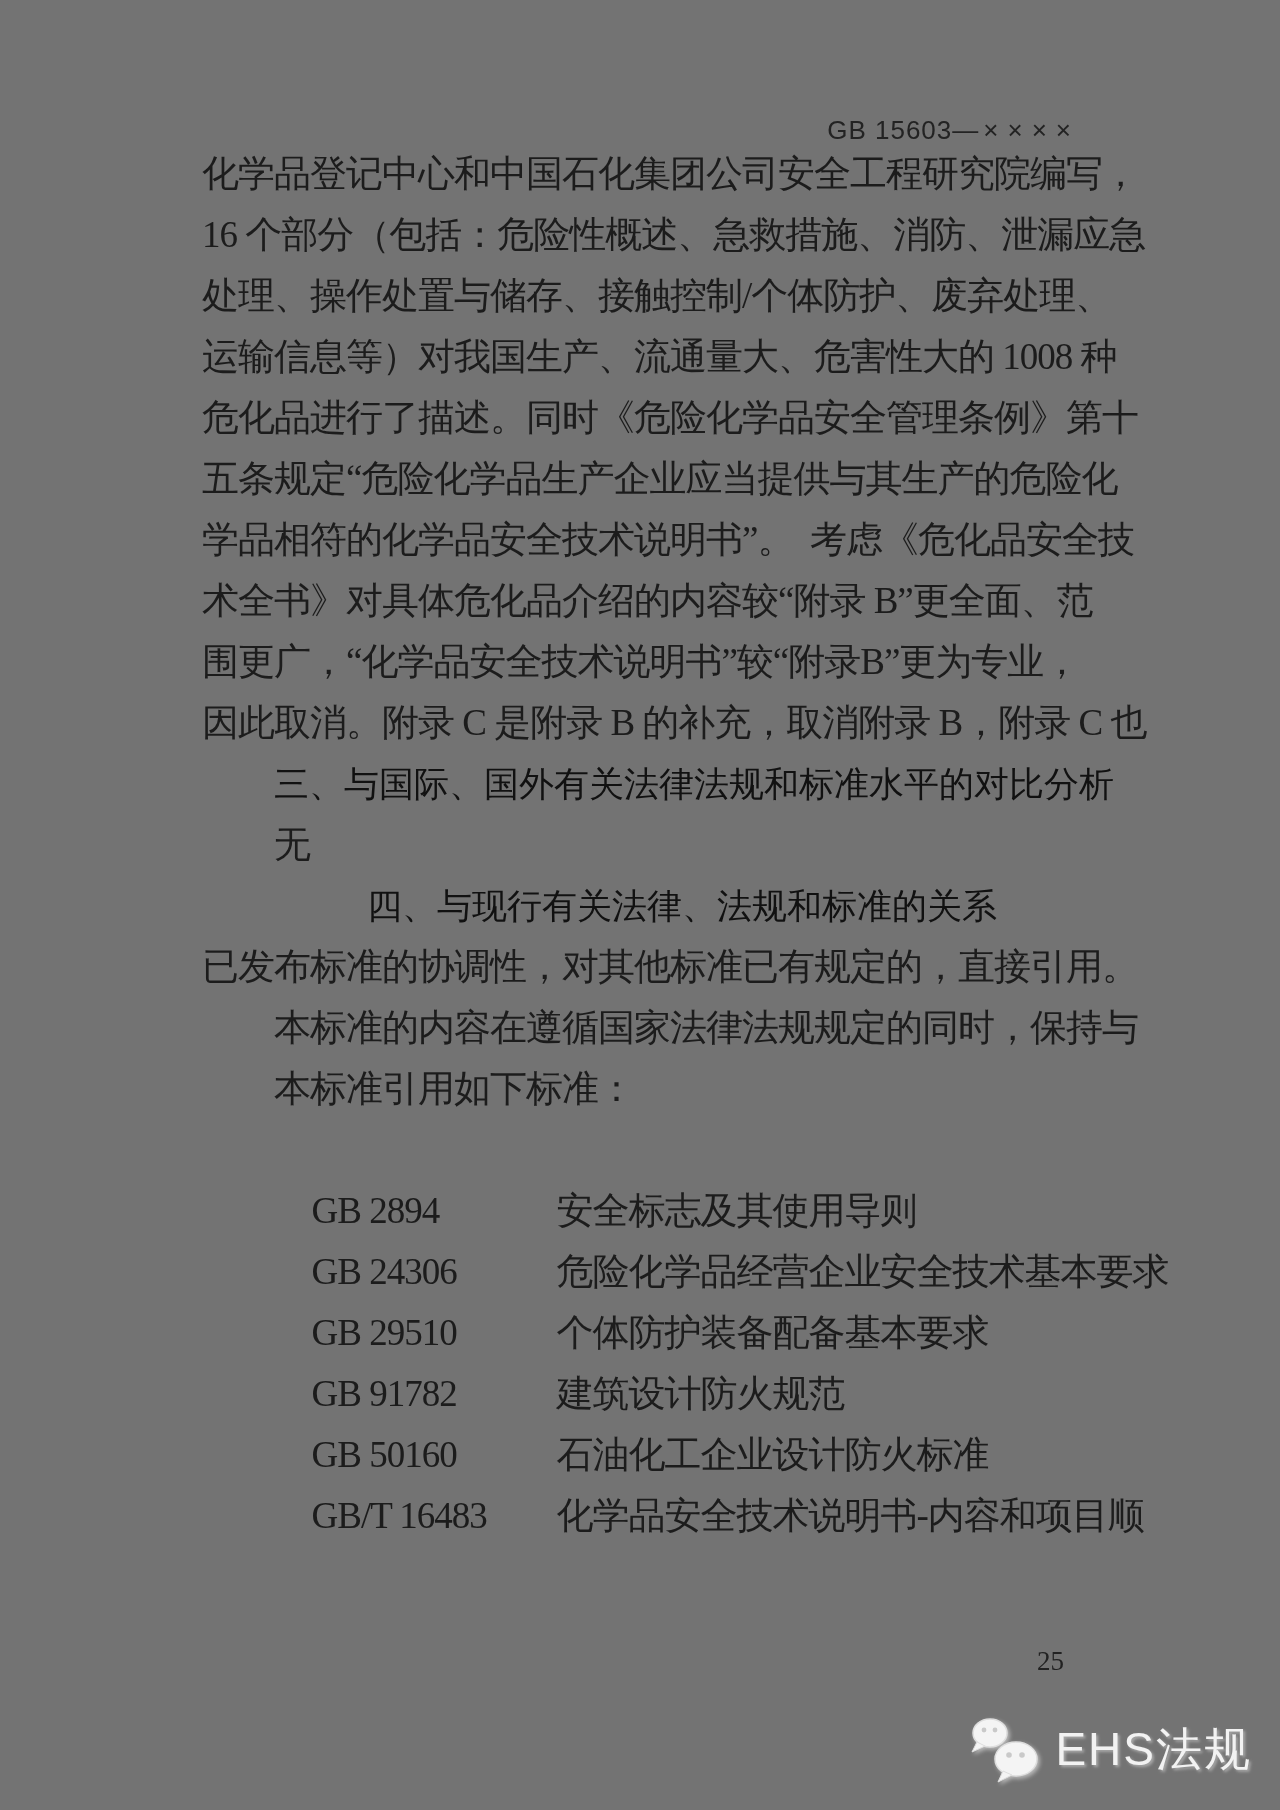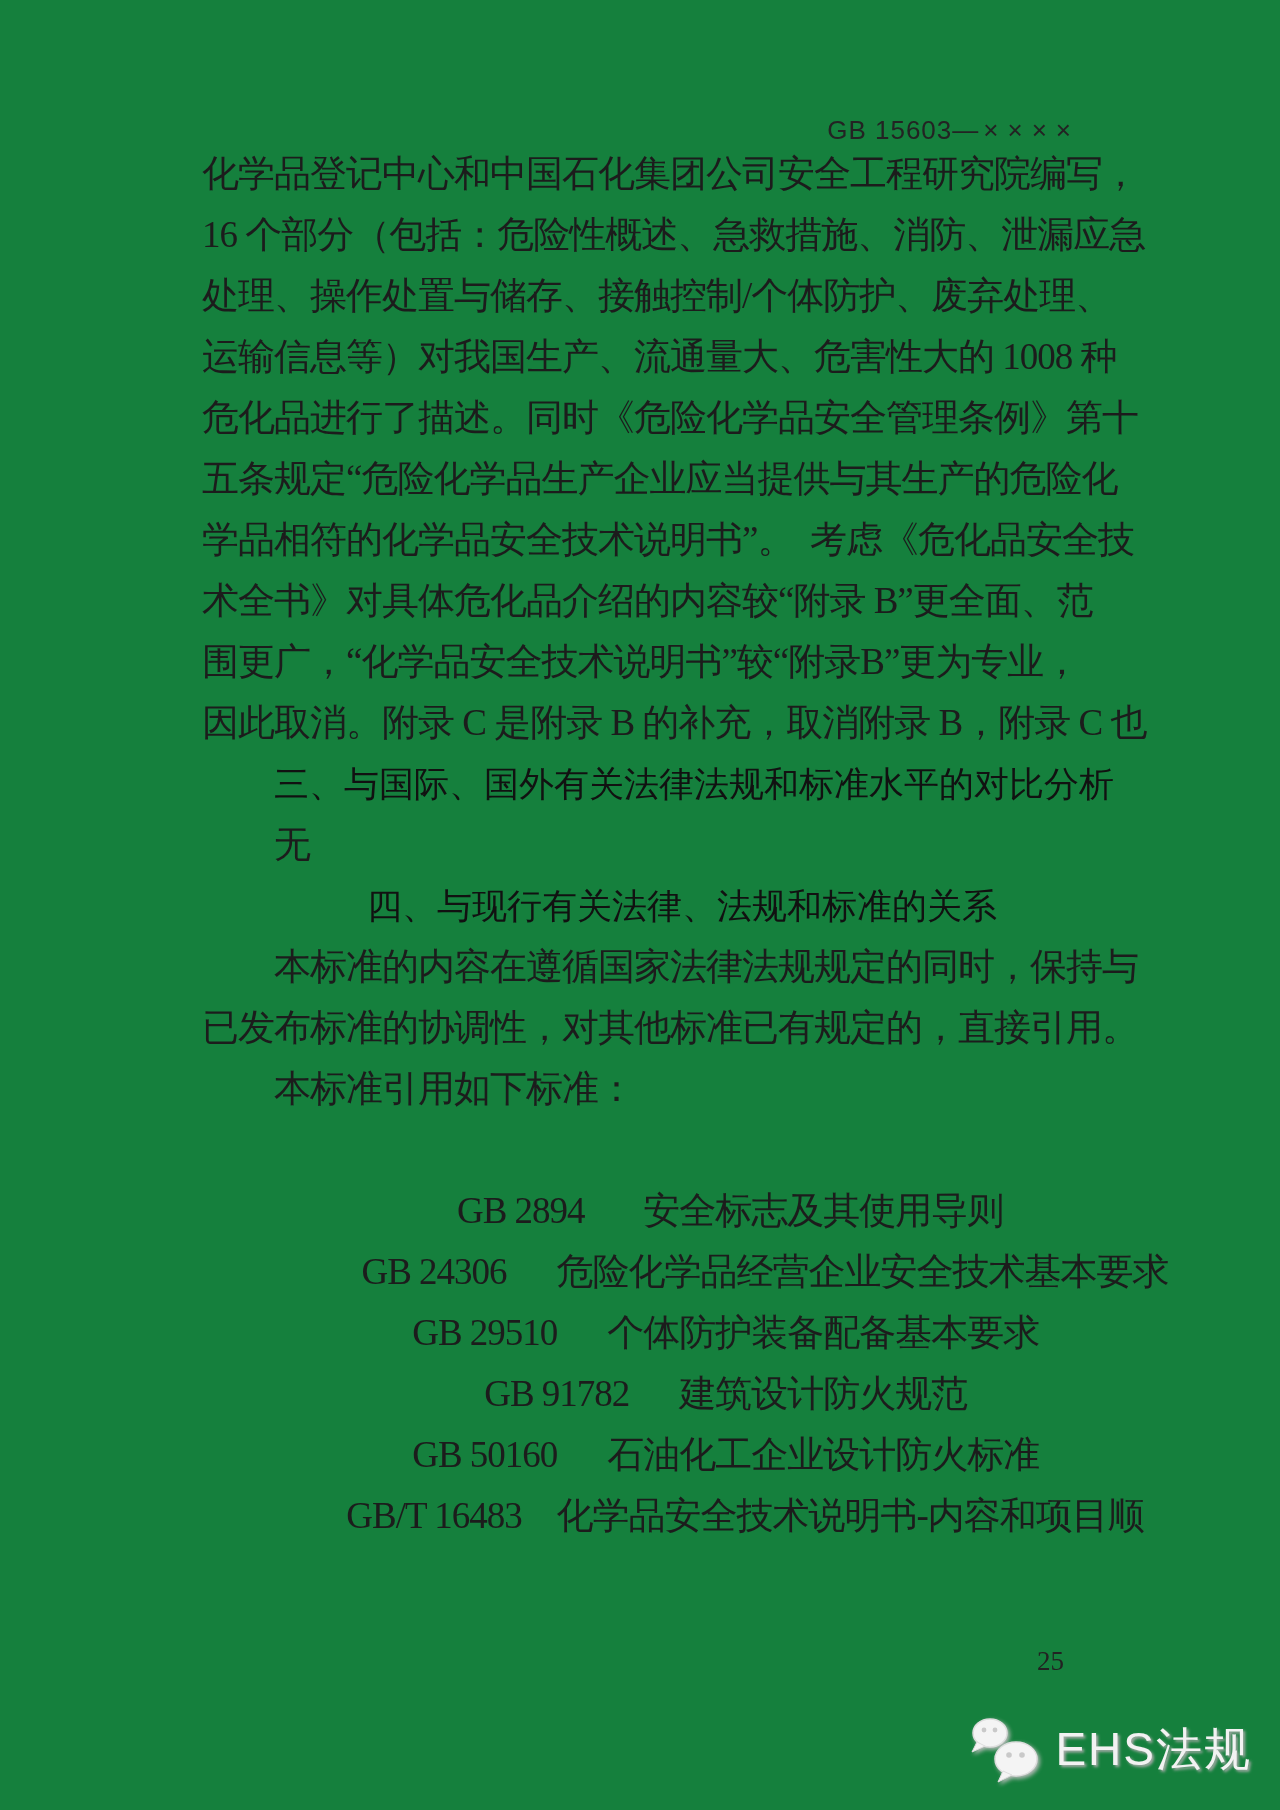--- a/index.html
+++ b/index.html
@@ -4,21 +4,21 @@
 <style>
   html, body {
     margin: 0;
     padding: 0;
     background: #ffffff;
   }
   .page {
     position: relative;
     width: 1280px;
     height: 1810px;
-    background: #15803d;
+    background: #737373;
     overflow: hidden;
     font-family: "Liberation Serif", "DejaVu Serif", serif;
     color: #1c1c1c;
   }
   .header {
     position: absolute;
     top: 84px;
     right: 200px;
     font-family: "Liberation Sans", "DejaVu Sans", sans-serif;
     font-size: 26px;
@@ -52,21 +52,20 @@
     color: #111111;
     text-align: center;
   }
   .indent {
     padding-left: 72px;
   }
   .std-row {
     height: 61px;
     padding-left: 72px;
     white-space: pre;
-    text-align: center;
   }
   .std-code {
     display: inline-block;
     width: 245px;
   }
   .page-number {
     position: absolute;
     top: 1646px;
     right: 216px;
     font-size: 27px;
@@ -112,22 +111,22 @@
     <div class="line">五条规定“危险化学品生产企业应当提供与其生产的危险化</div>
     <div class="line">学品相符的化学品安全技术说明书”。  考虑《危化品安全技</div>
     <div class="line">术全书》对具体危化品介绍的内容较“附录 B”更全面、范</div>
     <div class="line">围更广，“化学品安全技术说明书”较“附录B”更为专业，</div>
     <div class="line">因此取消。附录 C 是附录 B 的补充，取消附录 B，附录 C 也</div>
 
     <div class="line heading indent">三、与国际、国外有关法律法规和标准水平的对比分析</div>
     <div class="line indent">无</div>
     <div class="line heading indent">四、与现行有关法律、法规和标准的关系</div>
 
+    <div class="line">已发布标准的协调性，对其他标准已有规定的，直接引用。</div>
     <div class="line indent">本标准的内容在遵循国家法律法规规定的同时，保持与</div>
-    <div class="line">已发布标准的协调性，对其他标准已有规定的，直接引用。</div>
 
     <div class="line indent">本标准引用如下标准：</div>
 
     <div class="std-row">
       <span class="std-code">GB 2894</span><span class="std-name">安全标志及其使用导则</span>
     </div>
     <div class="std-row">
       <span class="std-code">GB 24306</span><span class="std-name">危险化学品经营企业安全技术基本要求</span>
     </div>
     <div class="std-row">

